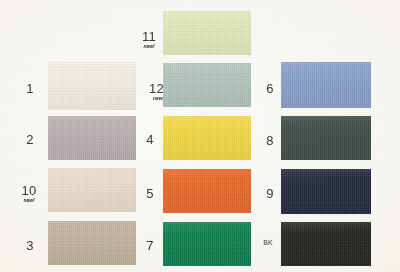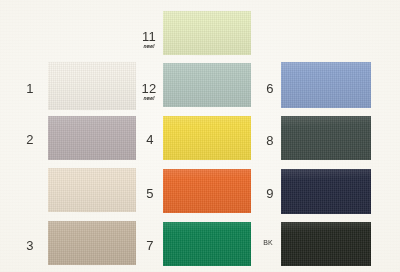--- a/index.html
+++ b/index.html
@@ -125,20 +125,24 @@
   </div>
 
   <div class="label" style="left:14px; top:133px; width:32px;">
     <span class="num">2</span>
   </div>
   <div class="swatch-cell" style="left:48px; top:116px; width:88px; height:44px;">
     <div class="shadow"></div>
     <div class="swatch" style="background:#bdb3b5;"></div>
   </div>
 
+  <div class="label" style="left:10px; top:184px; width:38px;">
+    <span class="num">10</span>
+    <span class="new">new!</span>
+  </div>
   <div class="swatch-cell" style="left:48px; top:168px; width:88px; height:44px;">
     <div class="shadow"></div>
     <div class="swatch" style="background:#eee2cf;"></div>
   </div>
 
   <div class="label" style="left:14px; top:239px; width:32px;">
     <span class="num">3</span>
   </div>
   <div class="swatch-cell" style="left:48px; top:221px; width:88px; height:44px;">
     <div class="shadow"></div>
@@ -147,21 +151,21 @@
 
   <div class="label" style="left:134px; top:30px; width:30px;">
     <span class="num">11</span>
     <span class="new">new!</span>
   </div>
   <div class="swatch-cell" style="left:163px; top:11px; width:88px; height:44px;">
     <div class="shadow"></div>
     <div class="swatch" style="background:#e7eec0;"></div>
   </div>
 
-  <div class="label" style="left:134px; top:82px; width:30px;">
+  <div class="label" style="left:134px; top:82px; width:30px;text-align:right;">
     <span class="num">12</span>
     <span class="new">new!</span>
   </div>
   <div class="swatch-cell" style="left:163px; top:63px; width:88px; height:44px;">
     <div class="shadow"></div>
     <div class="swatch" style="background:#b5c9c1;"></div>
   </div>
 
   <div class="label" style="left:136px; top:133px; width:28px;">
     <span class="num">4</span>

